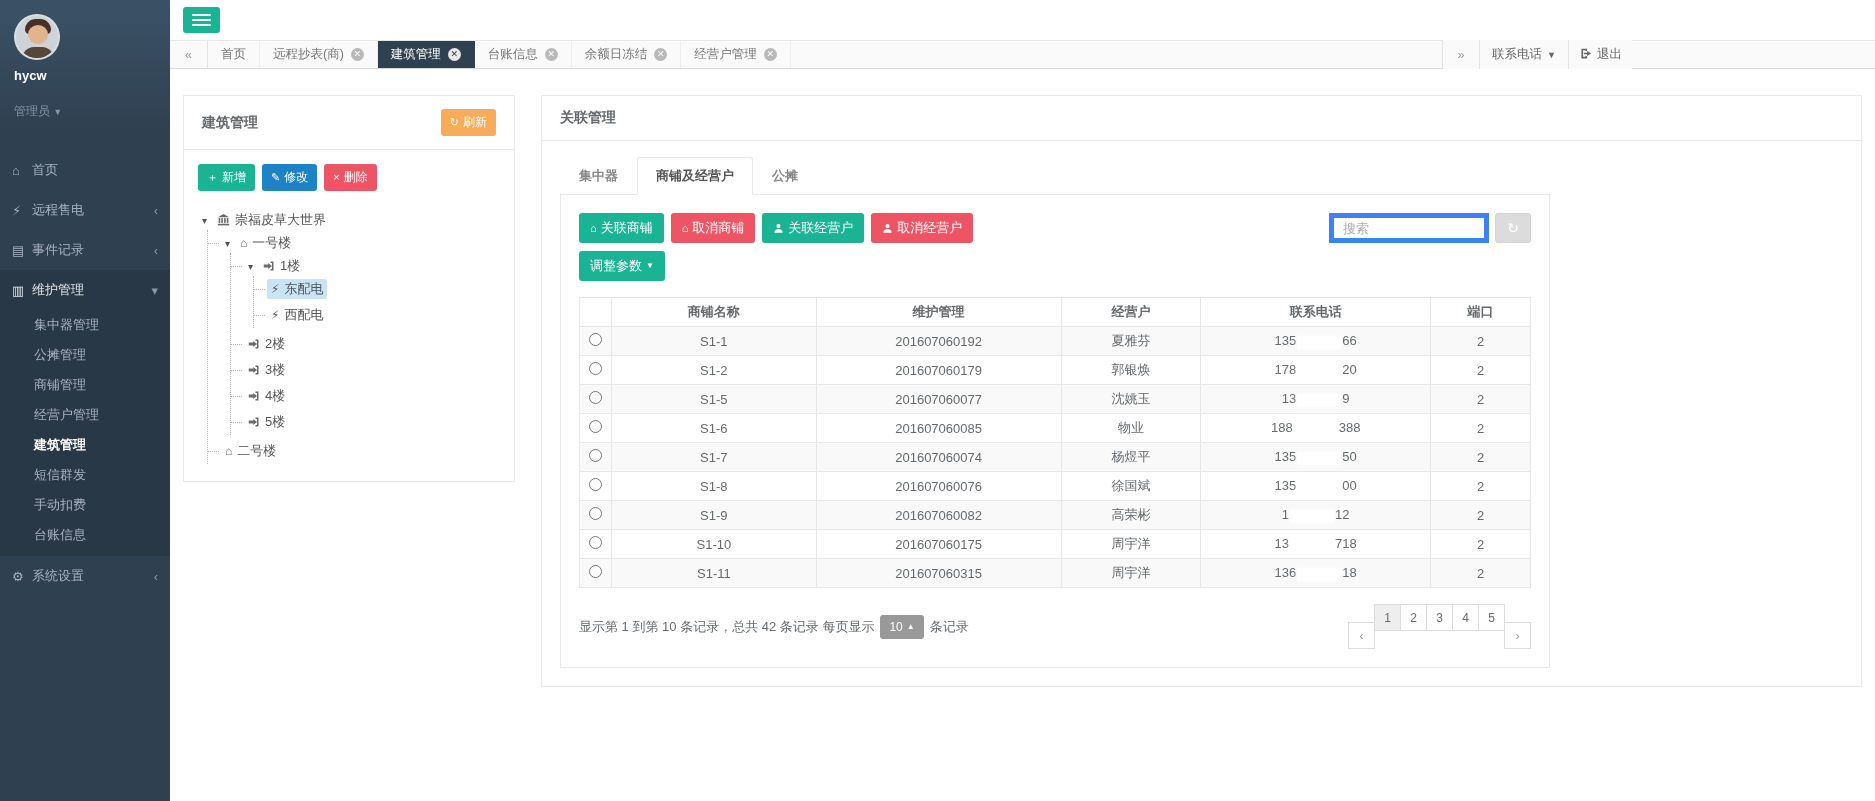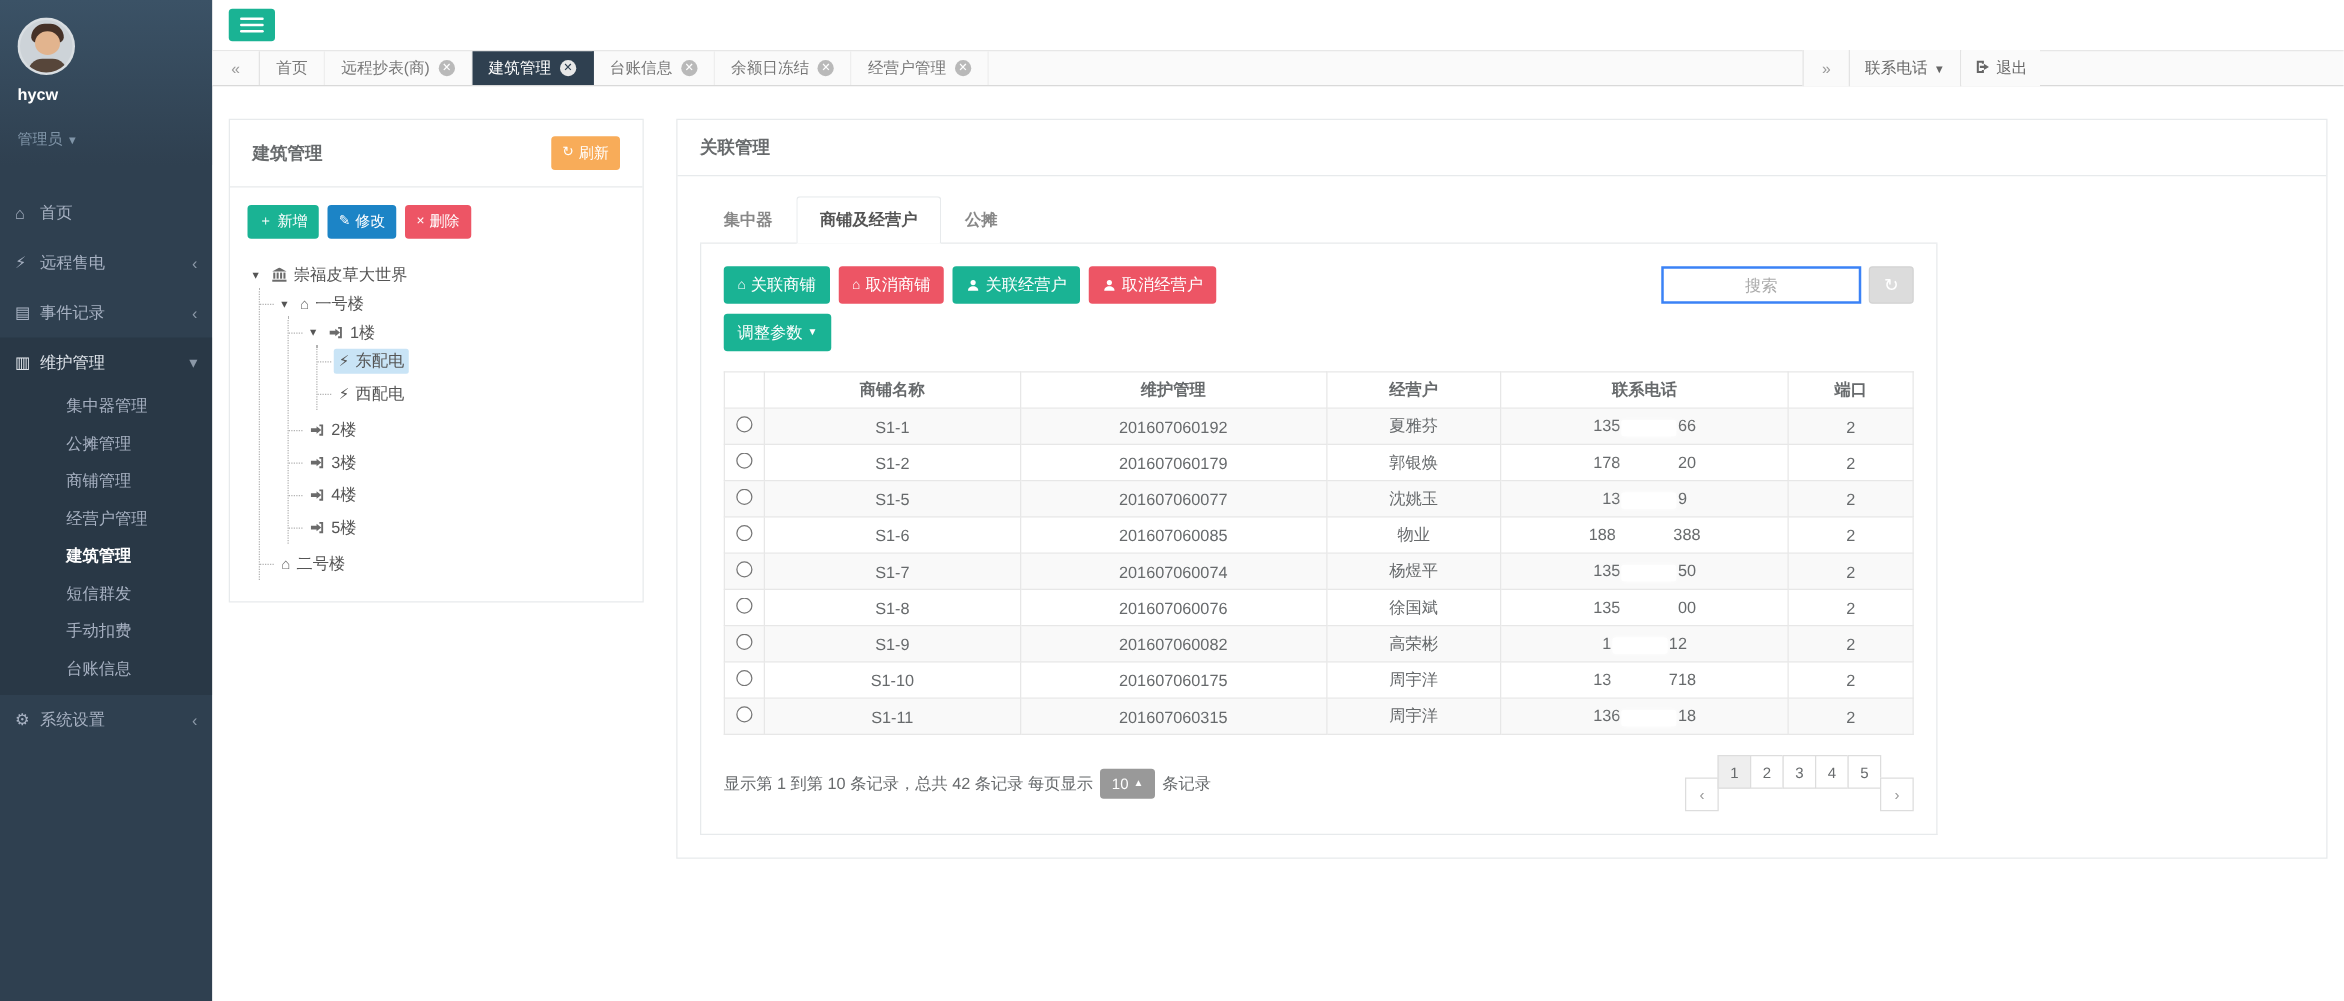--- a/index.html
+++ b/index.html
@@ -19,21 +19,21 @@
   .profile .role { color:#8095a8; font-size:12px; margin-top:20px; cursor:pointer; }
   .profile .role .caret { font-size:9px; }
 
   .nav { margin-top:18px; }
   .nav-item { display:flex; align-items:center; padding:11px 12px; cursor:pointer; color:#a7b1c2; }
   .nav-item .mi { width:20px; font-size:13px; text-align:left; }
   .nav-item .chev { margin-left:auto; font-size:13px; color:#8b98a7; }
   .nav-section.open { background:#293846; }
   .nav-section.open > .nav-item { color:#dfe4ea; }
   .subnav { padding-bottom:6px; }
-  .subnav-item { padding:6px 12px 6px 53px; font-size:13px; color:#a7b1c2; cursor:pointer; }
+  .subnav-item { padding:6px 12px 6px 34px; font-size:13px; color:#a7b1c2; cursor:pointer; }
   .subnav-item.active { color:#fff; font-weight:bold; }
 
   
   .main { flex:1; min-width:0; display:flex; flex-direction:column; background:#fff; }
   .topbar { height:40px; display:flex; align-items:center; padding-left:13px; background:#fff; }
   .hamburger { width:37px; height:26px; background:#1ab394; border:none; border-radius:3px; display:flex; flex-direction:column; justify-content:center; gap:3px; padding:0 9px; cursor:pointer; }
   .hamburger i { display:block; height:2px; background:#fff; border-radius:1px; }
 
   .tabbar { position:relative; height:29px; background:#fafafa; border-top:1px solid #e7e7e7; border-bottom:1px solid #d9d9d9; display:flex; align-items:stretch; font-size:12.5px; }
   .tab-scroll { width:38px; border-right:1px solid #e3e3e3; display:flex; align-items:center; justify-content:center; color:#999; cursor:pointer; background:#fafafa; }
@@ -83,21 +83,21 @@
   .nav-tabs { display:flex; border-bottom:1px solid #e7eaec;font-weight:bold; }
   .ntab { padding:9px 18px; color:#888; cursor:pointer; border:1px solid transparent; border-bottom:none; margin-bottom:-1px; border-radius:3px 3px 0 0; }
   .ntab.active { background:#fff; color:#555; border-color:#e7eaec; border-bottom:1px solid #fff; }
   .tab-pane { border:1px solid #e7eaec; border-top:none; padding:18px; }
 
   .toolbar-row { display:flex; align-items:center; gap:7px; }
   .toolbar-row + .toolbar-row { margin-top:8px; }
   .btn-lg { font-size:13px; padding:6px 11px; }
   .btn .isvg { display:inline-flex; }
   .search-group { margin-left:auto; display:flex; gap:6px; }
-  .search-input { width:160px; height:30px; border:2px solid #3b82f6; padding:0 9px; font-size:13px; font-family:inherit; color:#676a6c; outline:none;text-align:center; }
+  .search-input { width:160px; height:30px; border:5px solid #3b82f6; padding:0 9px; font-size:13px; font-family:inherit; color:#676a6c; outline:none; }
   .search-input::placeholder { color:#aaa; }
   .refresh-btn { width:36px; height:30px; border:1px solid #d2d2d2; background:#dcdcdc; color:#fff; border-radius:3px; cursor:pointer; font-size:14px; }
 
   table.grid { margin-top:16px; width:100%; border-collapse:collapse; font-size:13px; color:#676a6c; }
   .grid th, .grid td { border:1px solid #e7e7e7; text-align:center; padding:5px 8px; height:29px; }
   .grid thead th { font-weight:bold; background:#fff; }
   .grid tbody tr:nth-child(odd) { background:#f9f9f9; }
   .col-radio { width:32px; }
   .col-shop { width:205px; }
   .col-addr { width:245px; }

